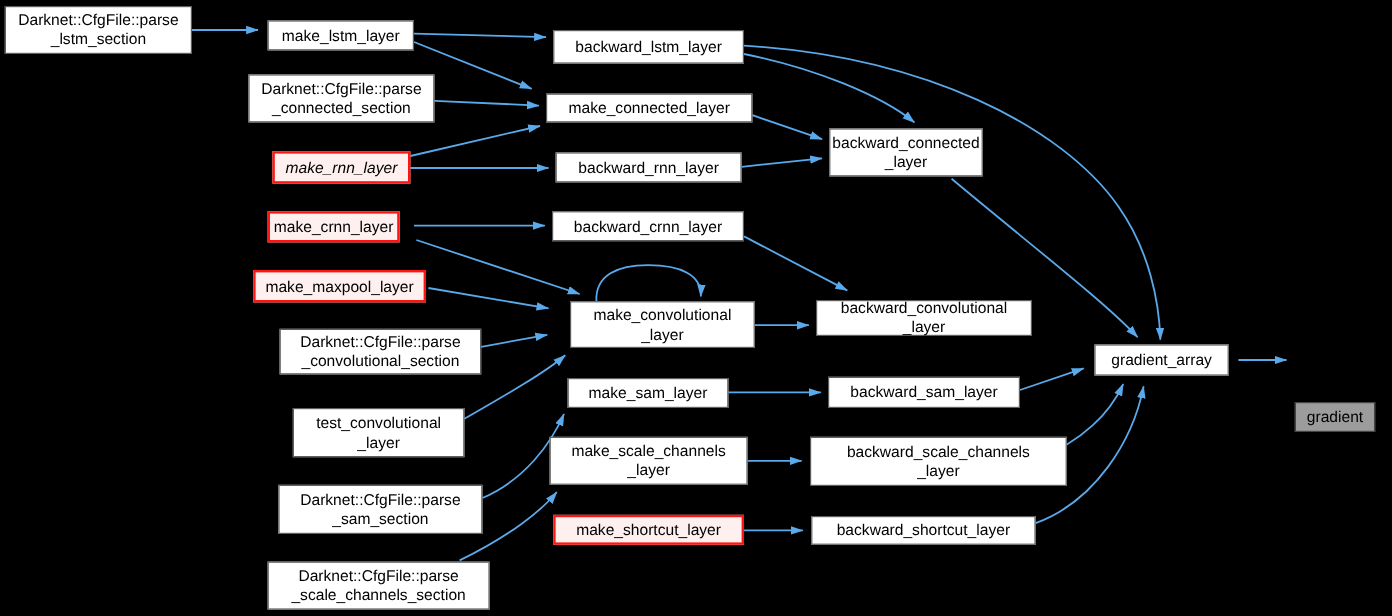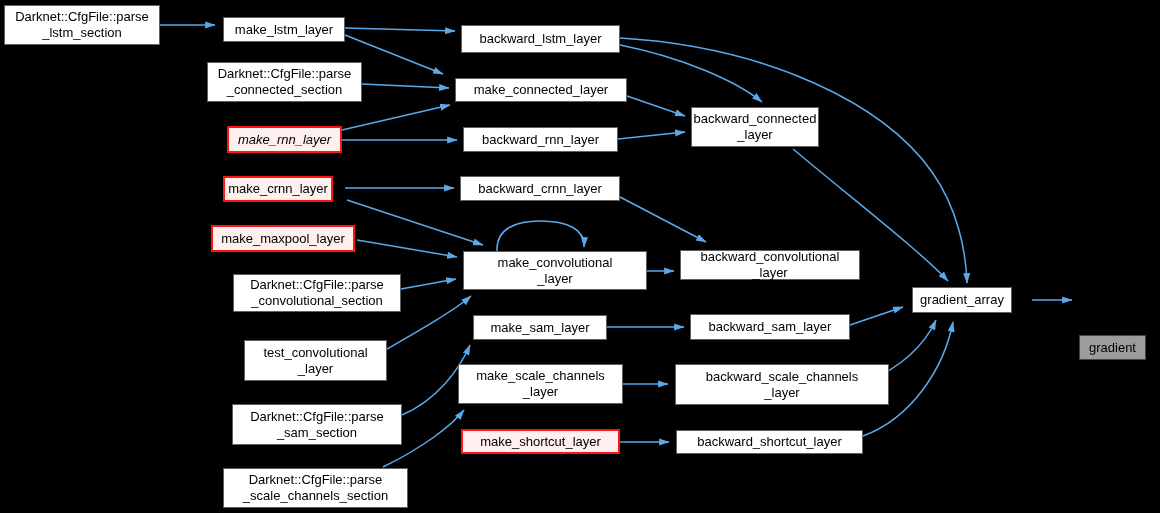--- a/index.html
+++ b/index.html
@@ -83,21 +83,21 @@
     </div>
     <div class="node red" style="left: 223px; top: 176px; width: 110px; height: 26px;">
       <span class="lbl">make_crnn_layer</span>
     </div>
     <div class="node" style="left: 460px; top: 176px; width: 160px; height: 25px;">
       <span class="lbl">backward_crnn_layer</span>
     </div>
     <div class="node red" style="left: 211px; top: 225px; width: 144px; height: 27px;">
       <span class="lbl">make_maxpool_layer</span>
     </div>
-    <div class="node" style="left: 463px; top: 251px; width: 184px; height: 39px;">
+    <div class="node" style="left: 475px; top: 251px; width: 154px; height: 39px;">
       <span class="lbl">make_convolutional
 _layer</span>
     </div>
     <div class="node" style="left: 680px; top: 250px; width: 180px; height: 30px;">
       <span class="lbl">backward_convolutional
 _layer</span>
     </div>
     <div class="node" style="left: 233px; top: 274px; width: 168px; height: 38px;">
       <span class="lbl">Darknet::CfgFile::parse
 _convolutional_section</span>
@@ -127,19 +127,19 @@
     <div class="node" style="left: 223px; top: 468px; width: 185px; height: 40px;">
       <span class="lbl">Darknet::CfgFile::parse
 _scale_channels_section</span>
     </div>
     <div class="node red" style="left: 461px; top: 429px; width: 159px; height: 25px;">
       <span class="lbl">make_shortcut_layer</span>
     </div>
     <div class="node" style="left: 676px; top: 430px; width: 187px; height: 24px;">
       <span class="lbl">backward_shortcut_layer</span>
     </div>
-    <div class="node" style="left: 912px; top: 287px; width: 100px; height: 26px; text-align: right;">
+    <div class="node" style="left: 912px; top: 287px; width: 112px; height: 26px; text-align: right;">
       <span class="lbl">gradient_array</span>
     </div>
     <div class="node focus" style="left: 1079px; top: 287px; width: 67px; height: 25px;">
       <span class="lbl">gradient</span>
     </div>
   </div>
 
 </body></html>

